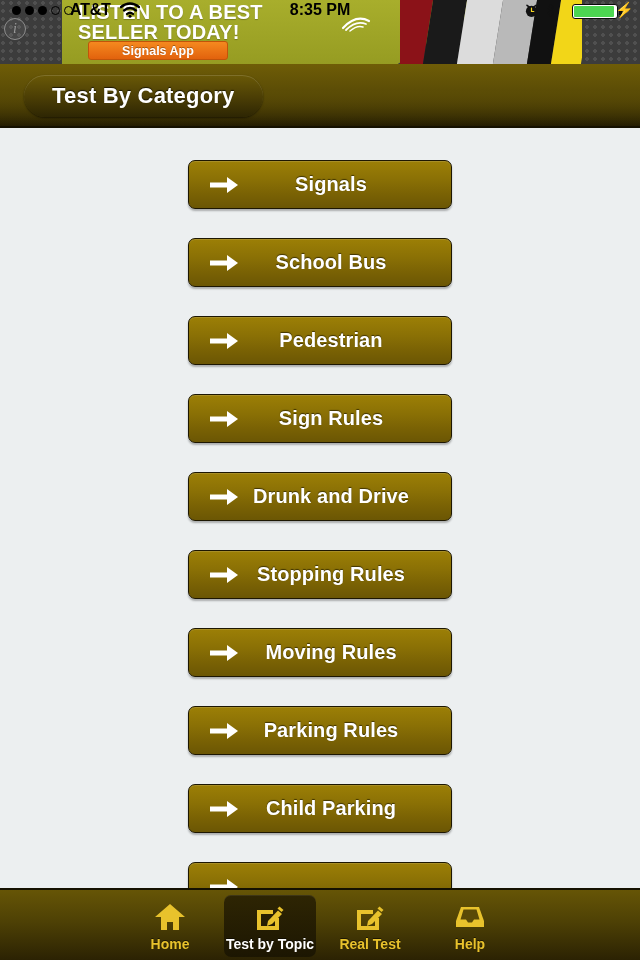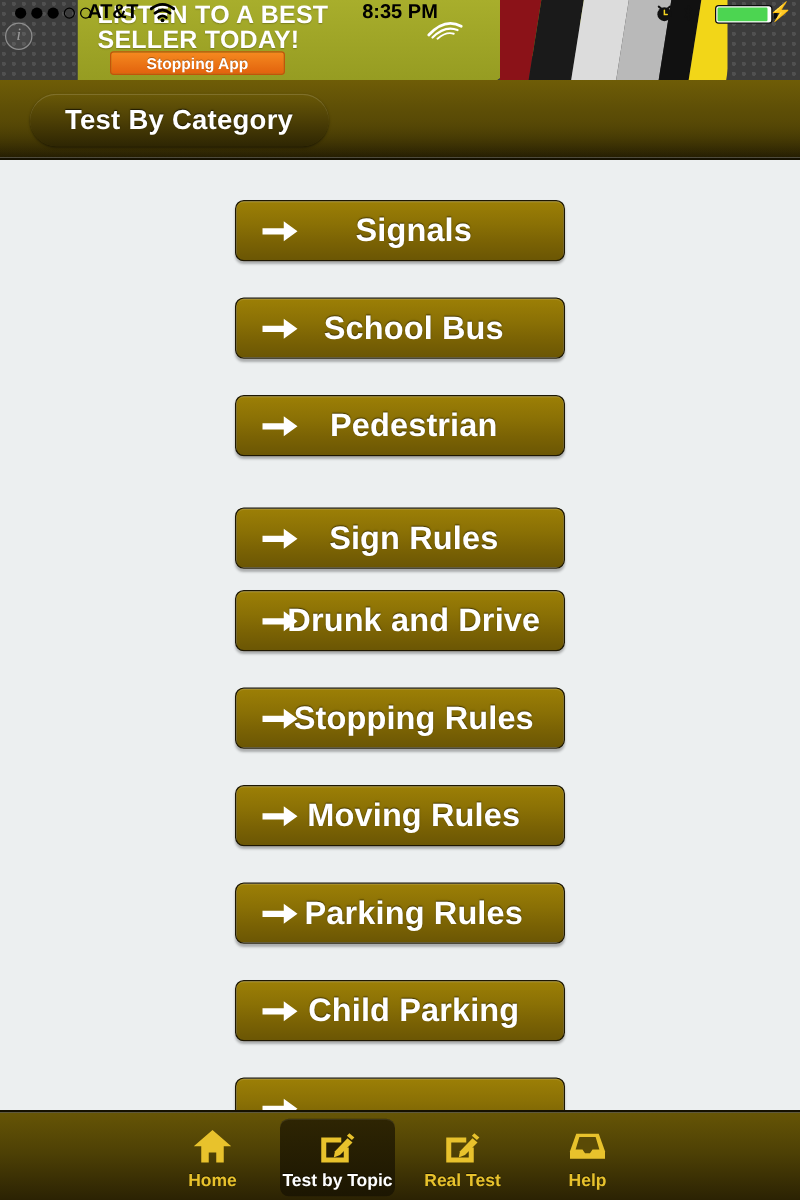--- a/index.html
+++ b/index.html
@@ -222,21 +222,21 @@
   .cat-arrow {
     position: absolute;
     left: 20px;
     width: 30px; height: 22px;
     display: flex; align-items: center;
   }
   .cat-label {
     width: 100%;
     text-align: center;
     color: #ffffff;
-    font-size: 26px;
+    font-size: 20px;
     font-weight: bold;
     letter-spacing: 0.1px;
     text-shadow: 0 -1px 1px rgba(0,0,0,0.55);
     padding-left: 22px;
     box-sizing: border-box;
   }
 
   
   #tab-bar {
     position: absolute;
@@ -290,21 +290,21 @@
     <div class="cover" style="left:28px;width:34px;background:#1a1a1a;"></div>
     <div class="cover" style="left:62px;width:36px;background:#dcdcdc;"></div>
     <div class="cover" style="left:98px;width:34px;background:#b9b9b9;"></div>
     <div class="cover" style="left:132px;width:24px;background:#111;"></div>
     <div class="cover" style="left:156px;width:30px;background:#f2d618;"></div>
   </div>
 
   <div class="ad-line1">LISTEN TO A BEST</div>
   <div class="ad-line2">SELLER TODAY!</div>
 
-  <div class="ad-dl-btn">Stopping App</div>
+  <div class="ad-dl-btn">Signals App</div>
 
 
   <div class="ad-logo">
     <svg width="30" height="20" viewBox="0 0 30 20">
       <path d="M2 16 Q15 2 28 9" stroke="#ffffff" stroke-width="2.2" fill="none" stroke-linecap="round"></path>
       <path d="M5 18 Q15 8 25 12" stroke="#ffffff" stroke-width="1.8" fill="none" stroke-linecap="round"></path>
       <path d="M9 19 Q16 13 22 15" stroke="#ffffff" stroke-width="1.5" fill="none" stroke-linecap="round"></path>
     </svg>
   </div>
 
@@ -371,21 +371,21 @@
       <div class="cat-label">School Bus</div>
     </div>
     <div class="cat-btn" style="top: 186px;">
       <div class="cat-arrow">
         <svg width="30" height="22" viewBox="0 0 30 22">
           <path d="M1 8.5 H18 V3 L29 11 L18 19 V13.5 H1 Z" fill="#ffffff"></path>
         </svg>
       </div>
       <div class="cat-label">Pedestrian</div>
     </div>
-    <div class="cat-btn" style="top: 276px; justify-content: flex-end;">
+    <div class="cat-btn" style="top: 264px; justify-content: flex-end;">
       <div class="cat-arrow">
         <svg width="30" height="22" viewBox="0 0 30 22">
           <path d="M1 8.5 H18 V3 L29 11 L18 19 V13.5 H1 Z" fill="#ffffff"></path>
         </svg>
       </div>
       <div class="cat-label">Sign Rules</div>
     </div>
     <div class="cat-btn" style="top: 342px;">
       <div class="cat-arrow">
         <svg width="30" height="22" viewBox="0 0 30 22">

